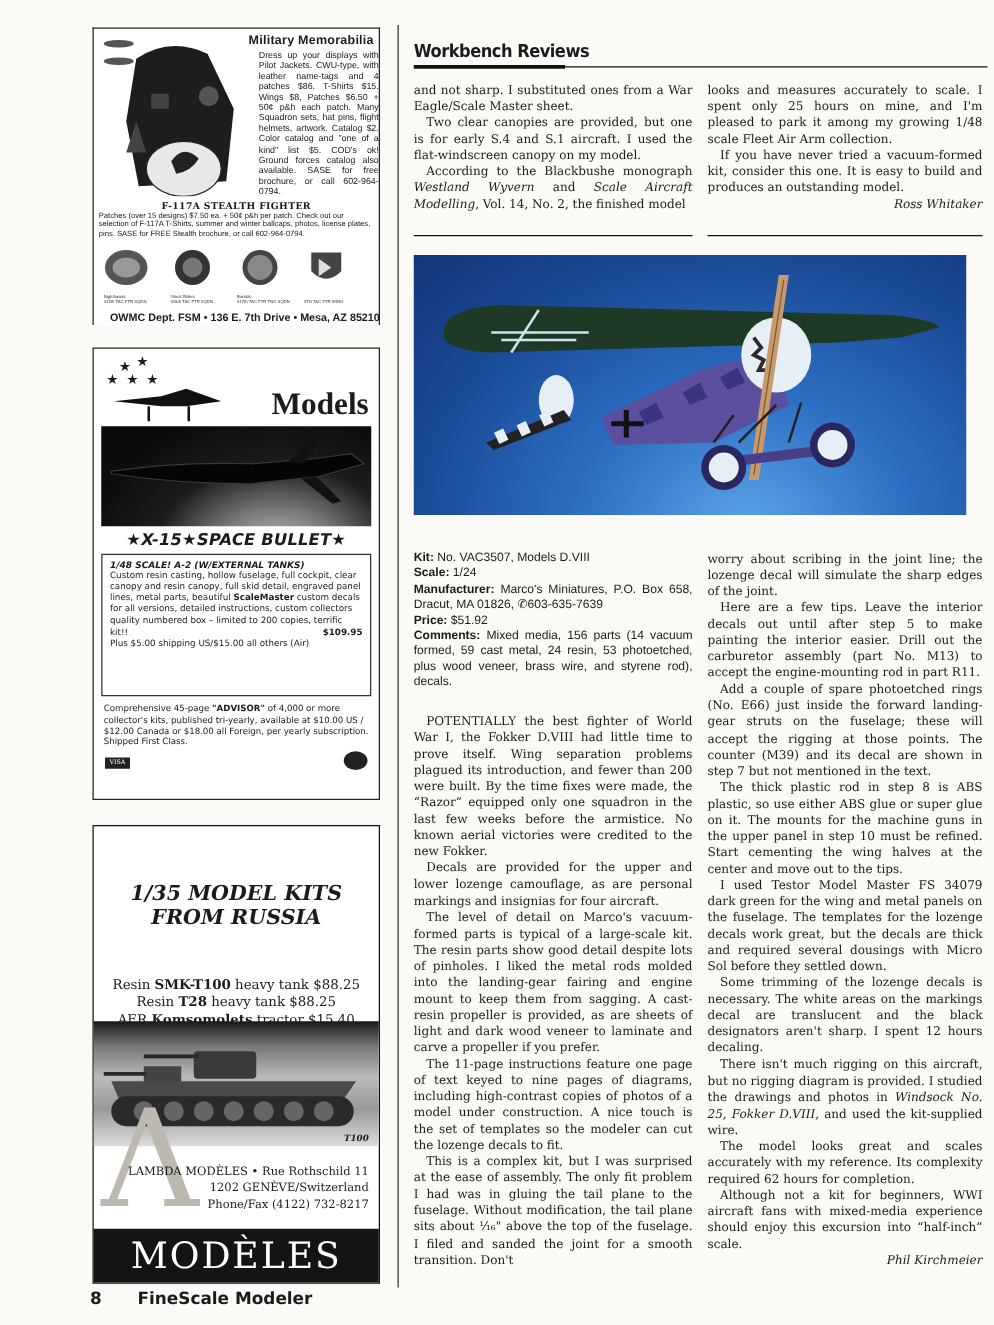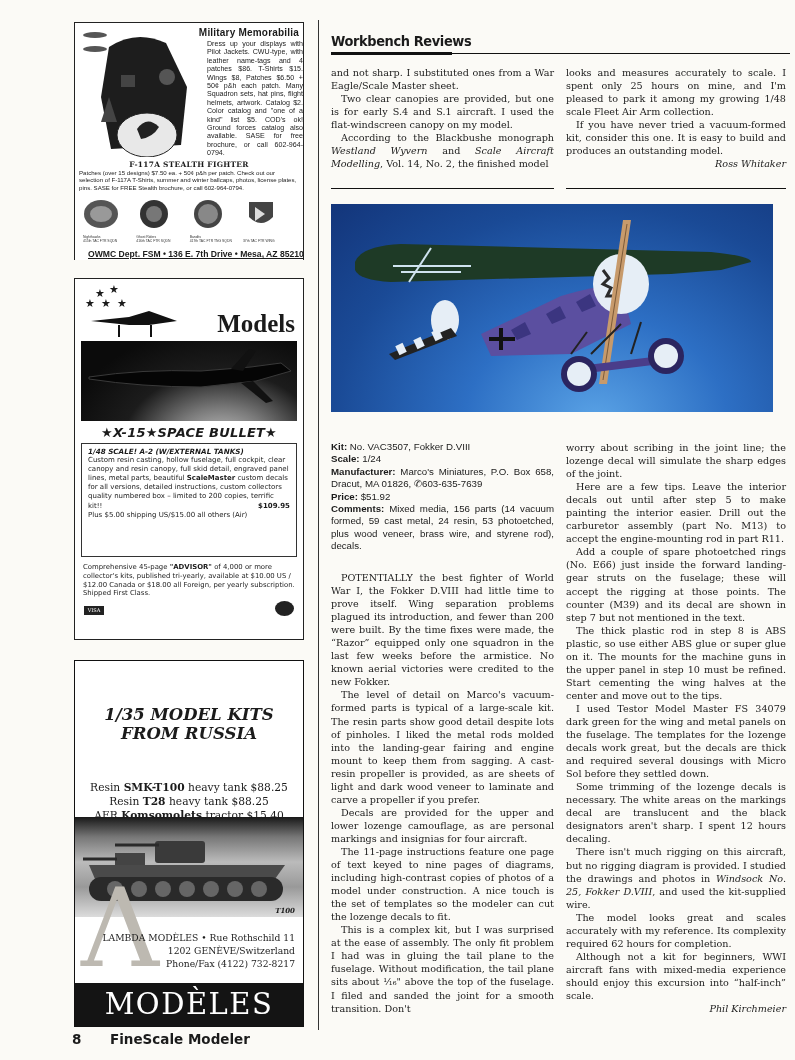--- a/index.html
+++ b/index.html
@@ -18,21 +18,21 @@
   #ad-mil .body { position: absolute; left: 132px; top: 17px; width: 96px;
     font-family: "Liberation Sans", sans-serif; font-size: 7.1px; line-height: 8.4px; text-align: justify; font-stretch: condensed; }
   #ad-mil .sub { position: absolute; left: 0; right: 0; top: 137px; text-align: center;
     font-family: "DejaVu Serif", serif; font-weight: 700; font-size: 7.4px; letter-spacing: .3px; }
   #ad-mil .patch-text { position: absolute; left: 4px; right: 4px; top: 146px;
     font-family: "Liberation Sans", sans-serif; font-size: 6.1px; line-height: 7.3px; }
   #ad-mil .patches { position: absolute; left: 8px; right: 8px; top: 176px; display: flex; justify-content: space-between; }
   #ad-mil .patch { width: 52px; text-align: left; }
   #ad-mil .patch .disc { width: 36px; height: 30px; margin: 0 auto 2px auto; }
   #ad-mil .patch .cap { font-family: "Liberation Sans", sans-serif; font-size: 3.4px; line-height: 4px; color: #333; }
-  #ad-mil .footer { position: absolute; left: -6px; right: -6px; top: 226px; display: flex; align-items: center; gap: 19px; text-decoration: underline; }
+  #ad-mil .footer { position: absolute; left: -6px; right: -6px; top: 226px; display: flex; align-items: center; gap: 19px; }
   #ad-mil .footer .line { flex: 1; height: 1.5px; background: #222; }
   #ad-mil .footer span.txt { font-family: "Liberation Sans", sans-serif; font-weight: 700; font-size: 8.6px; white-space: nowrap; }
 
   
   #ad-ca { top: 278px; height: 362px; }
   #ad-ca .stars { position: absolute; left: 10px; top: 8px; width: 60px; height: 34px; font-size: 11px; }
   #ad-ca .stars span { position: absolute; }
   #ad-ca .logo1 { position: absolute; right: 8px; top: 4px; font-family: "Liberation Serif", serif; font-weight: 700; font-size: 25px; letter-spacing: -.3px; }
   #ad-ca .logo2 { position: absolute; right: 8px; top: 31px; font-family: "Liberation Serif", serif; font-weight: 700; font-size: 25px; }
   #ad-ca .jet { position: absolute; left: 14px; top: 28px; width: 92px; height: 34px; }
@@ -291,31 +291,31 @@
       </g>
     <path d="M248 162 L330 152 L330 160 L248 170 Z" fill="#4a3d8a"></path>
     <circle cx="248" cy="170" r="18" fill="#2b2560"></circle>
       <circle cx="248" cy="170" r="12" fill="#e6eef6"></circle>
     <circle cx="335" cy="152" r="18" fill="#2b2560"></circle>
       <circle cx="335" cy="152" r="12" fill="#e6eef6"></circle>
   </svg>
 </div>
 
 <div class="specs">
-  <div><b>Kit:</b> <span>No. VAC3507, Fokker D.VIII</span></div>
+  <div><b>Kit:</b> <span>No. VAC3507, Models D.VIII</span></div>
   <div><b>Scale:</b> <span>1/24</span></div>
   <div><b>Manufacturer:</b> <span>Marco's Miniatures, P.O. Box 658, Dracut, MA 01826, ✆603-635-7639</span></div>
   <div><b>Price:</b> <span>$51.92</span></div>
   <div><b>Comments:</b> <span>Mixed media, 156 parts (14 vacuum formed, 59 cast metal, 24 resin, 53 photoetched, plus wood veneer, brass wire, and styrene rod), decals.</span></div>
 </div>
 
 <div class="col" id="col-c">
   <p>POTENTIALLY the best fighter of World War I, the Fokker D.VIII had little time to prove itself. Wing separation problems plagued its introduction, and fewer than 200 were built. By the time fixes were made, the “Razor” equipped only one squadron in the last few weeks before the armistice. No known aerial victories were credited to the new Fokker.</p>
+  <p>Decals are provided for the upper and lower lozenge camouflage, as are personal markings and insignias for four aircraft.</p>
   <p>The level of detail on Marco's vacuum-formed parts is typical of a large-scale kit. The resin parts show good detail despite lots of pinholes. I liked the metal rods molded into the landing-gear fairing and engine mount to keep them from sagging. A cast-resin propeller is provided, as are sheets of light and dark wood veneer to laminate and carve a propeller if you prefer.</p>
-  <p>Decals are provided for the upper and lower lozenge camouflage, as are personal markings and insignias for four aircraft.</p>
   <p>The 11-page instructions feature one page of text keyed to nine pages of diagrams, including high-contrast copies of photos of a model under construction. A nice touch is the set of templates so the modeler can cut the lozenge decals to fit.</p>
   <p>This is a complex kit, but I was surprised at the ease of assembly. The only fit problem I had was in gluing the tail plane to the fuselage. Without modification, the tail plane sits about ¹⁄₁₆" above the top of the fuselage. I filed and sanded the joint for a smooth transition. Don't</p>
 </div>
 
 <div class="col" id="col-d">
   <p class="noind">worry about scribing in the joint line; the lozenge decal will simulate the sharp edges of the joint.</p>
   <p>Here are a few tips. Leave the interior decals out until after step 5 to make painting the interior easier. Drill out the carburetor assembly (part No. M13) to accept the engine-mounting rod in part R11.</p>
   <p>Add a couple of spare photoetched rings (No. E66) just inside the forward landing-gear struts on the fuselage; these will accept the rigging at those points. The counter (M39) and its decal are shown in step 7 but not mentioned in the text.</p>
   <p>The thick plastic rod in step 8 is ABS plastic, so use either ABS glue or super glue on it. The mounts for the machine guns in the upper panel in step 10 must be refined. Start cementing the wing halves at the center and move out to the tips.</p>
   <p>I used Testor Model Master FS 34079 dark green for the wing and metal panels on the fuselage. The templates for the lozenge decals work great, but the decals are thick and required several dousings with Micro Sol before they settled down.</p>

